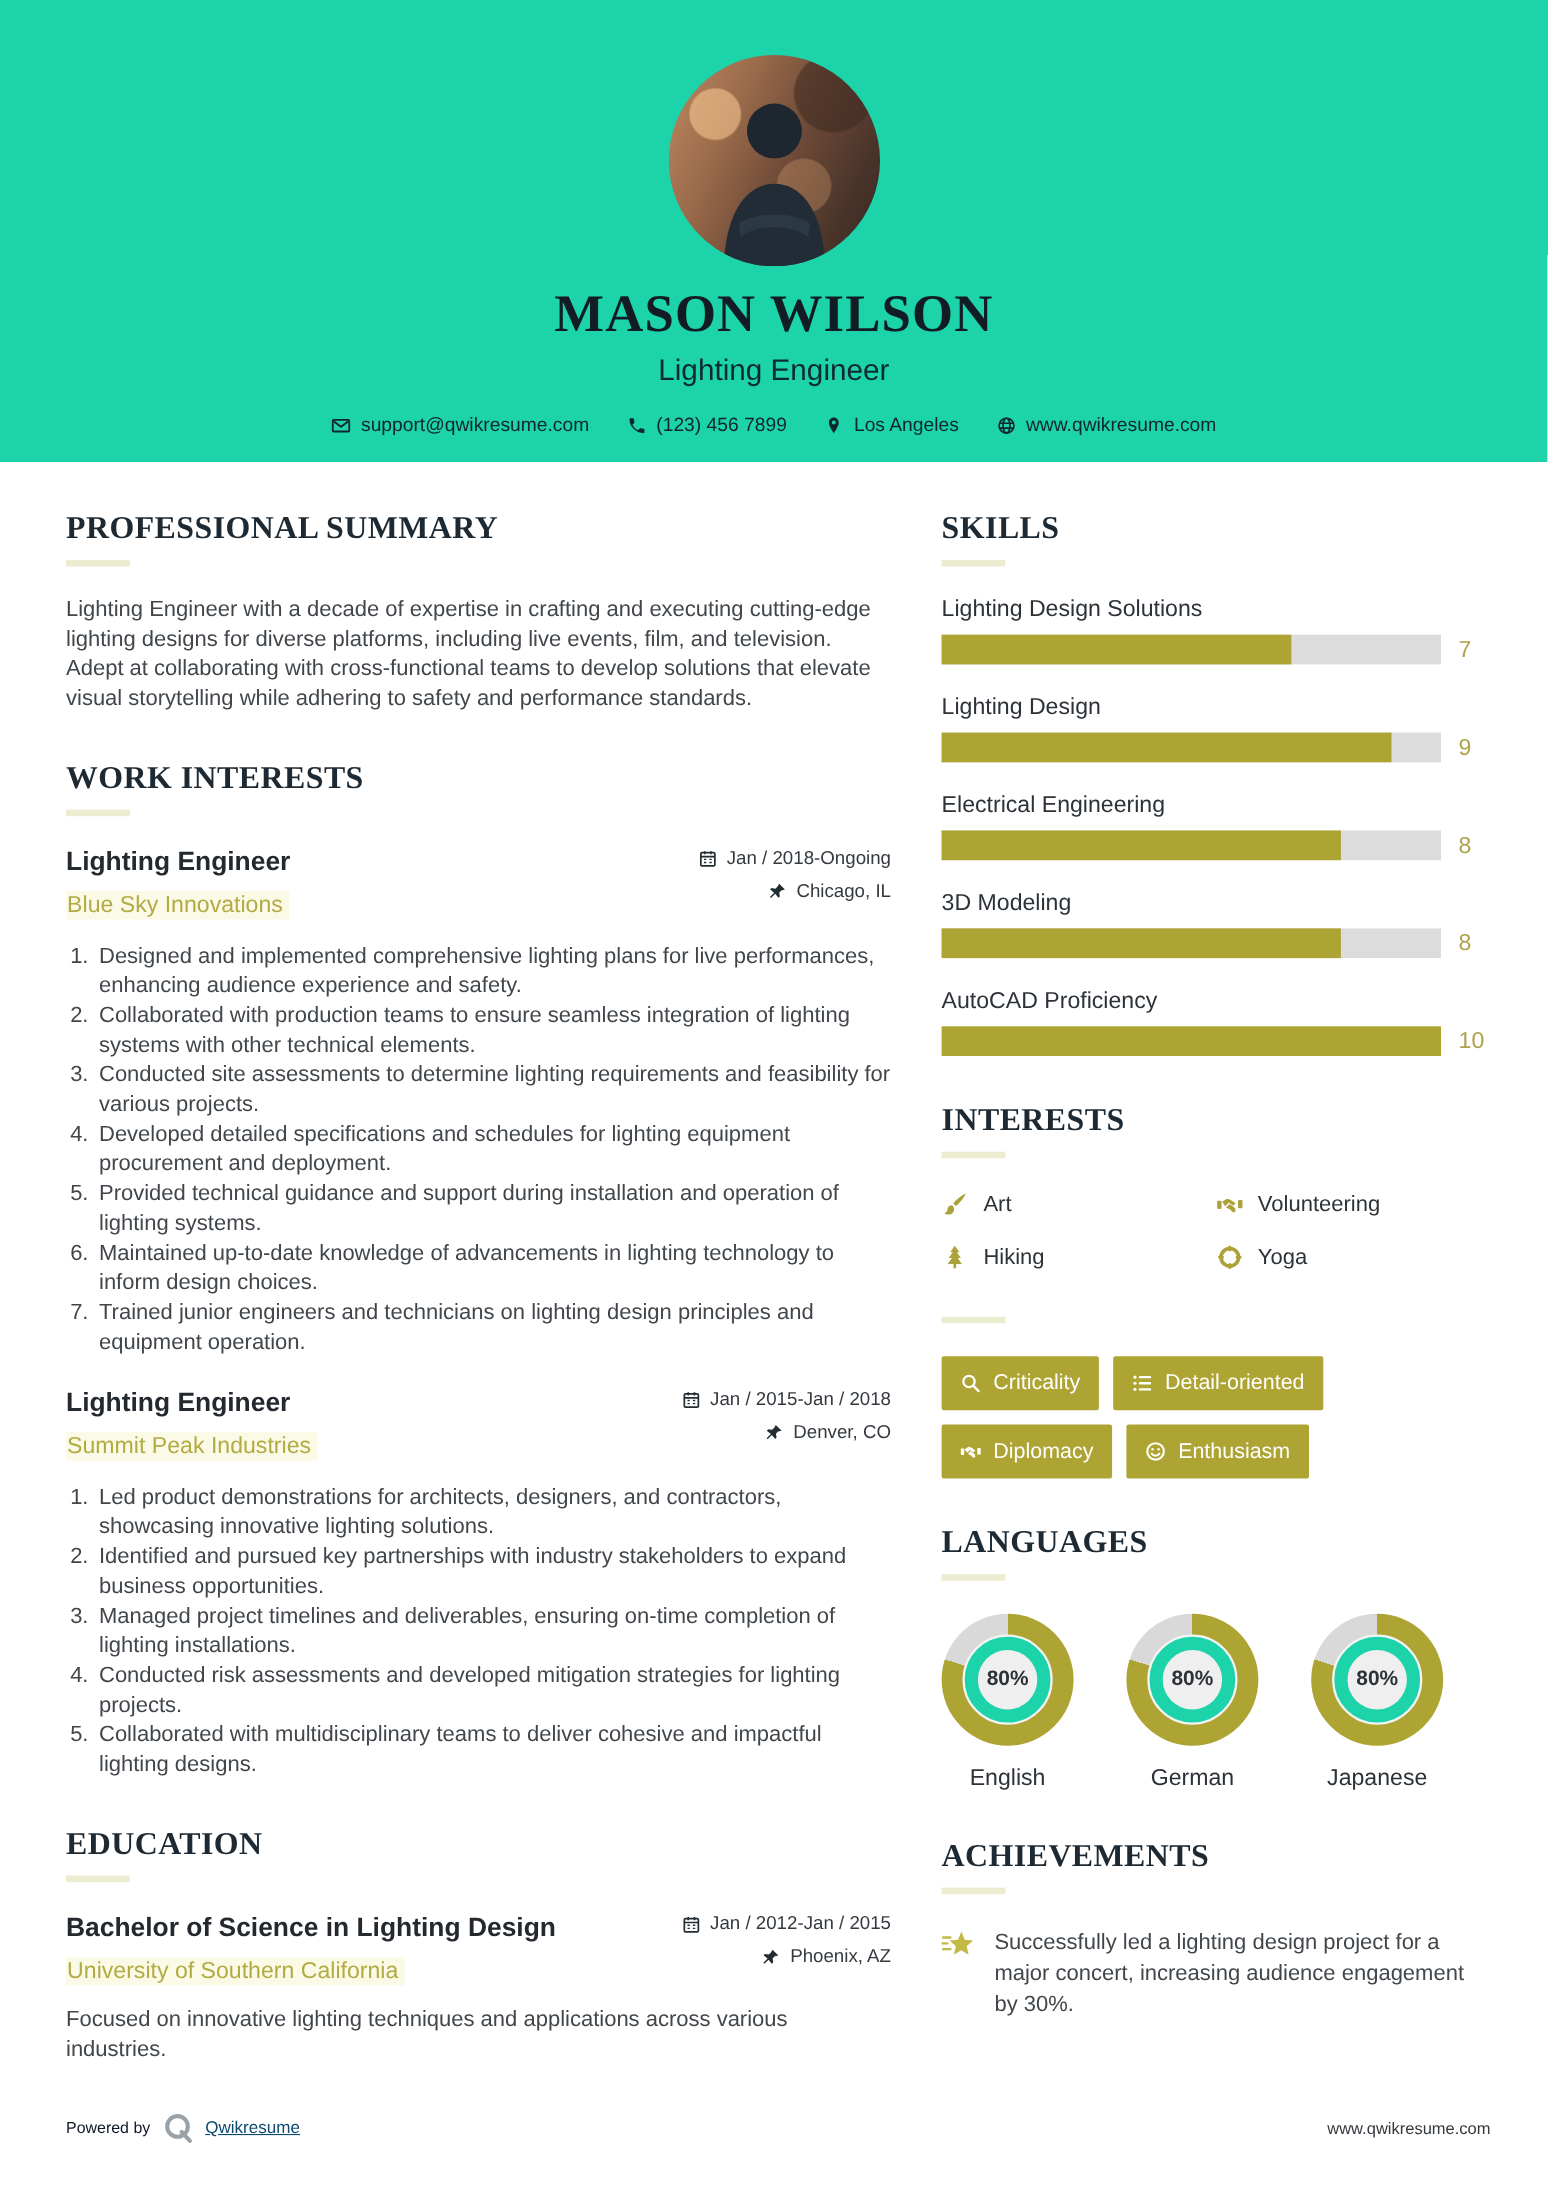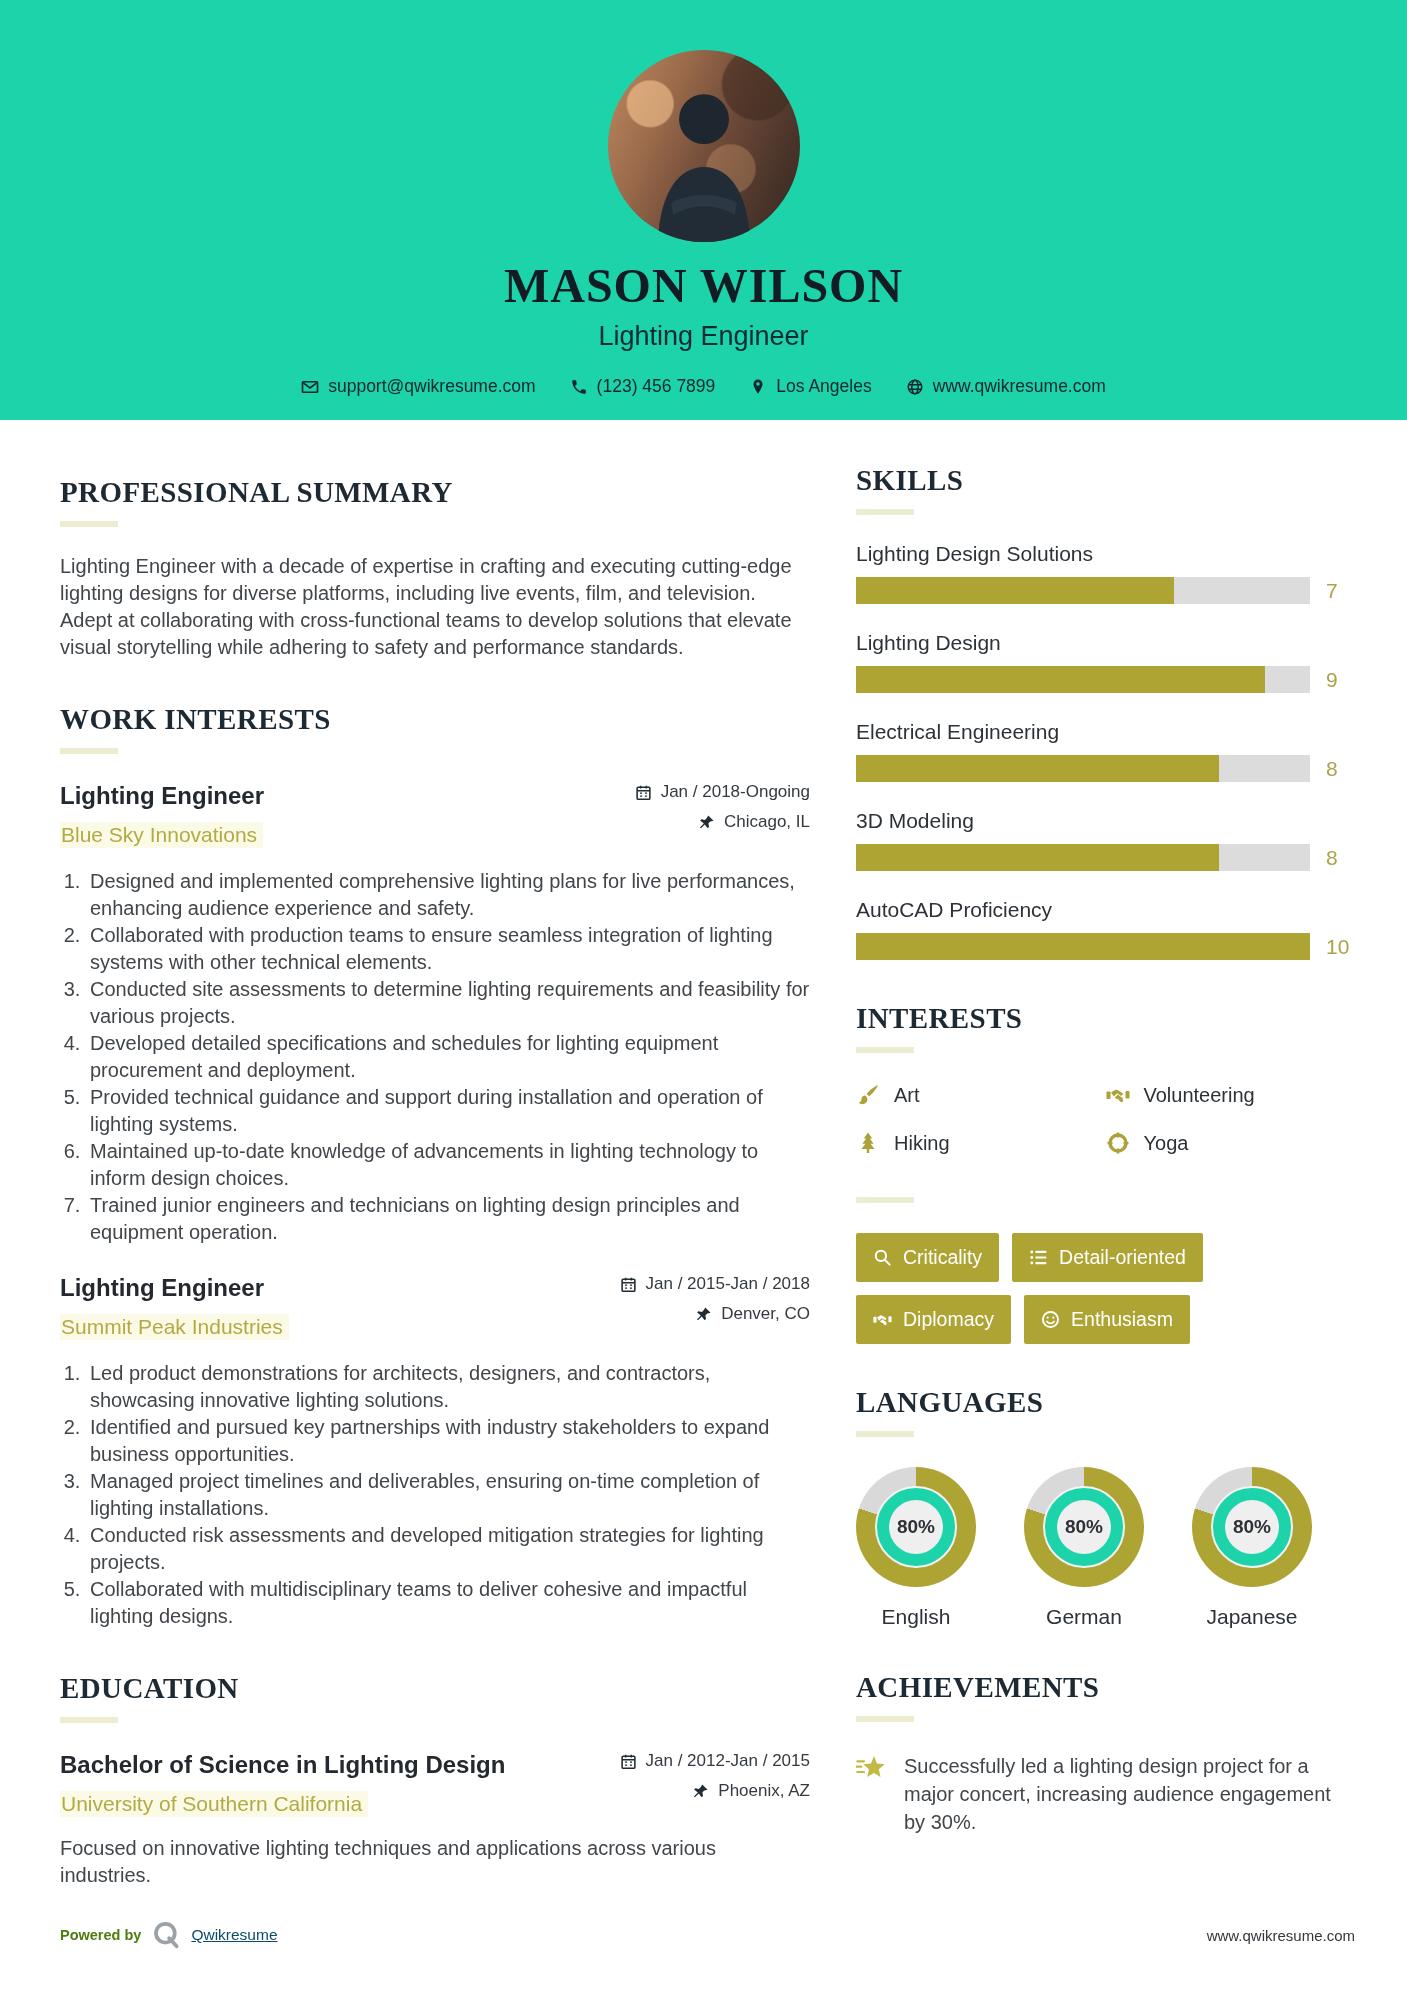--- a/index.html
+++ b/index.html
@@ -27,21 +27,21 @@
   .col-left { flex:0 0 750px; }
   .col-right { flex:1; min-width:0; }
 
   .sec-h { font-family:"Liberation Serif", serif; font-size:29px; font-weight:700; letter-spacing:.4px; color:#1d2933; }
   .sec-bar { width:58px; height:6px; background:#ecedd0; margin-top:12px; }
 
   .summary-text, .edu-text, .bullets li { font-size:20px; line-height:27px; color:#41464b; }
   .summary-text { margin-top:26px; }
 
   .section { margin-top:42px; }
-  .section.first { margin-top:12px; }
+  .section.first { margin-top:0; }
 
   .job { margin-top:28px; }
   .job-head { display:flex; justify-content:space-between; align-items:flex-start; }
   .job-title { font-size:24px; font-weight:700; color:#23292f; }
   .edu-title { font-size:24px; font-weight:700; color:#23292f; }
   .company { display:inline-block; font-size:21px; color:#b2ab44; background:#fbfae6; margin-top:12px; padding:1px 6px 1px 1px; }
   .job-meta { text-align:right; flex:0 0 auto; }
   .meta-row { display:flex; justify-content:flex-end; align-items:center; gap:9px; font-size:17px; color:#343a40; margin-bottom:10px; }
   .micon svg { width:17px; height:17px; display:block; color:#222c33; }
   .bullets { margin-top:20px; padding-left:26px; }
@@ -71,21 +71,21 @@
   .donut-center { width:54px; height:54px; border-radius:50%; background:#efefef; display:flex; align-items:center; justify-content:center; font-size:19px; font-weight:700; color:#2c3238; }
   .lang-label { margin-top:18px; font-size:21px; color:#2c3238; }
 
   .achv { display:flex; align-items:flex-start; gap:16px; margin-top:30px; }
   .aicon svg { width:32px; height:32px; display:block; color:#c3b945; }
   .achv-text { font-size:20px; line-height:28px; color:#41464b; max-width:440px; }
 
   
   footer { position:absolute; left:60px; right:52px; bottom:40px; display:flex; justify-content:space-between; align-items:center; }
   .powered { display:flex; align-items:center; gap:10px; }
-  .powered-label { font-size:14.5px; color:#4d7c0f;font-weight:bold; }
+  .powered-label { font-size:14.5px; color:#0f172a; }
   .qlogo svg { width:30px; height:30px; display:block; }
   .brand { font-size:15.5px; color:#0c4a6e; text-decoration:underline; }
   .site { font-size:15px; color:#33383d; }
 </style>
 </head>
 <body>
 
 <div class="page">
 
   <header class="hero">

